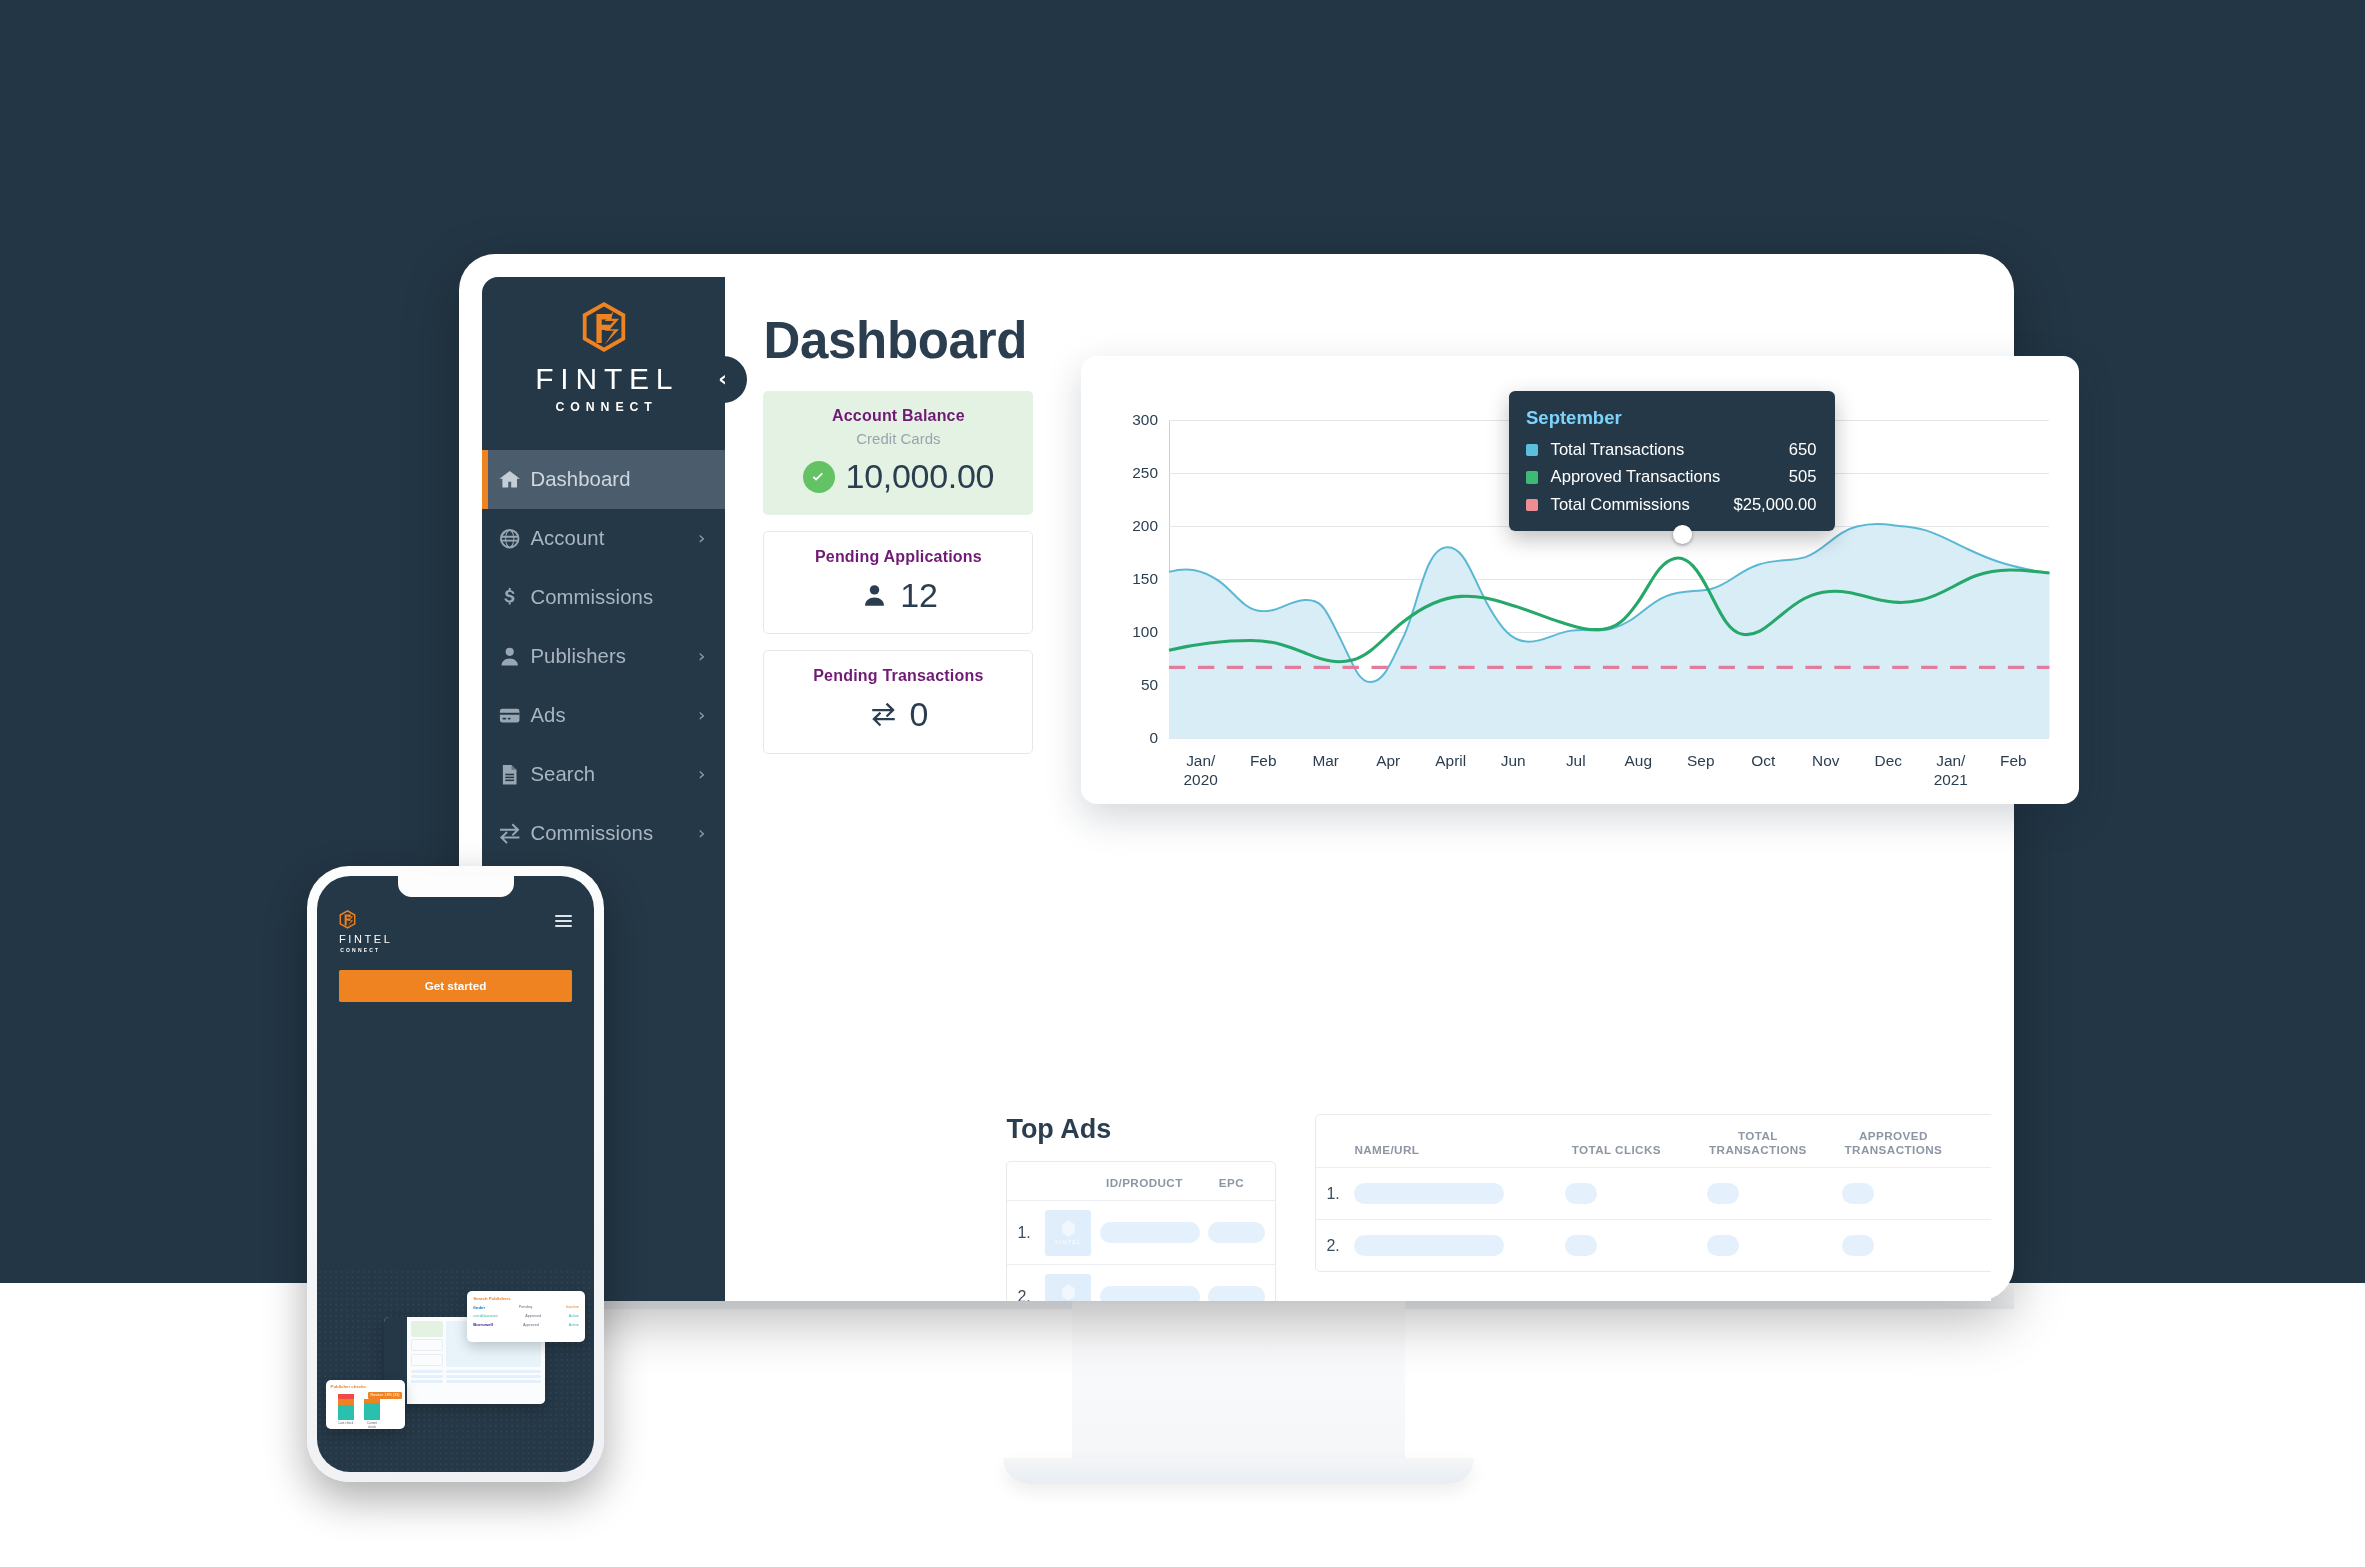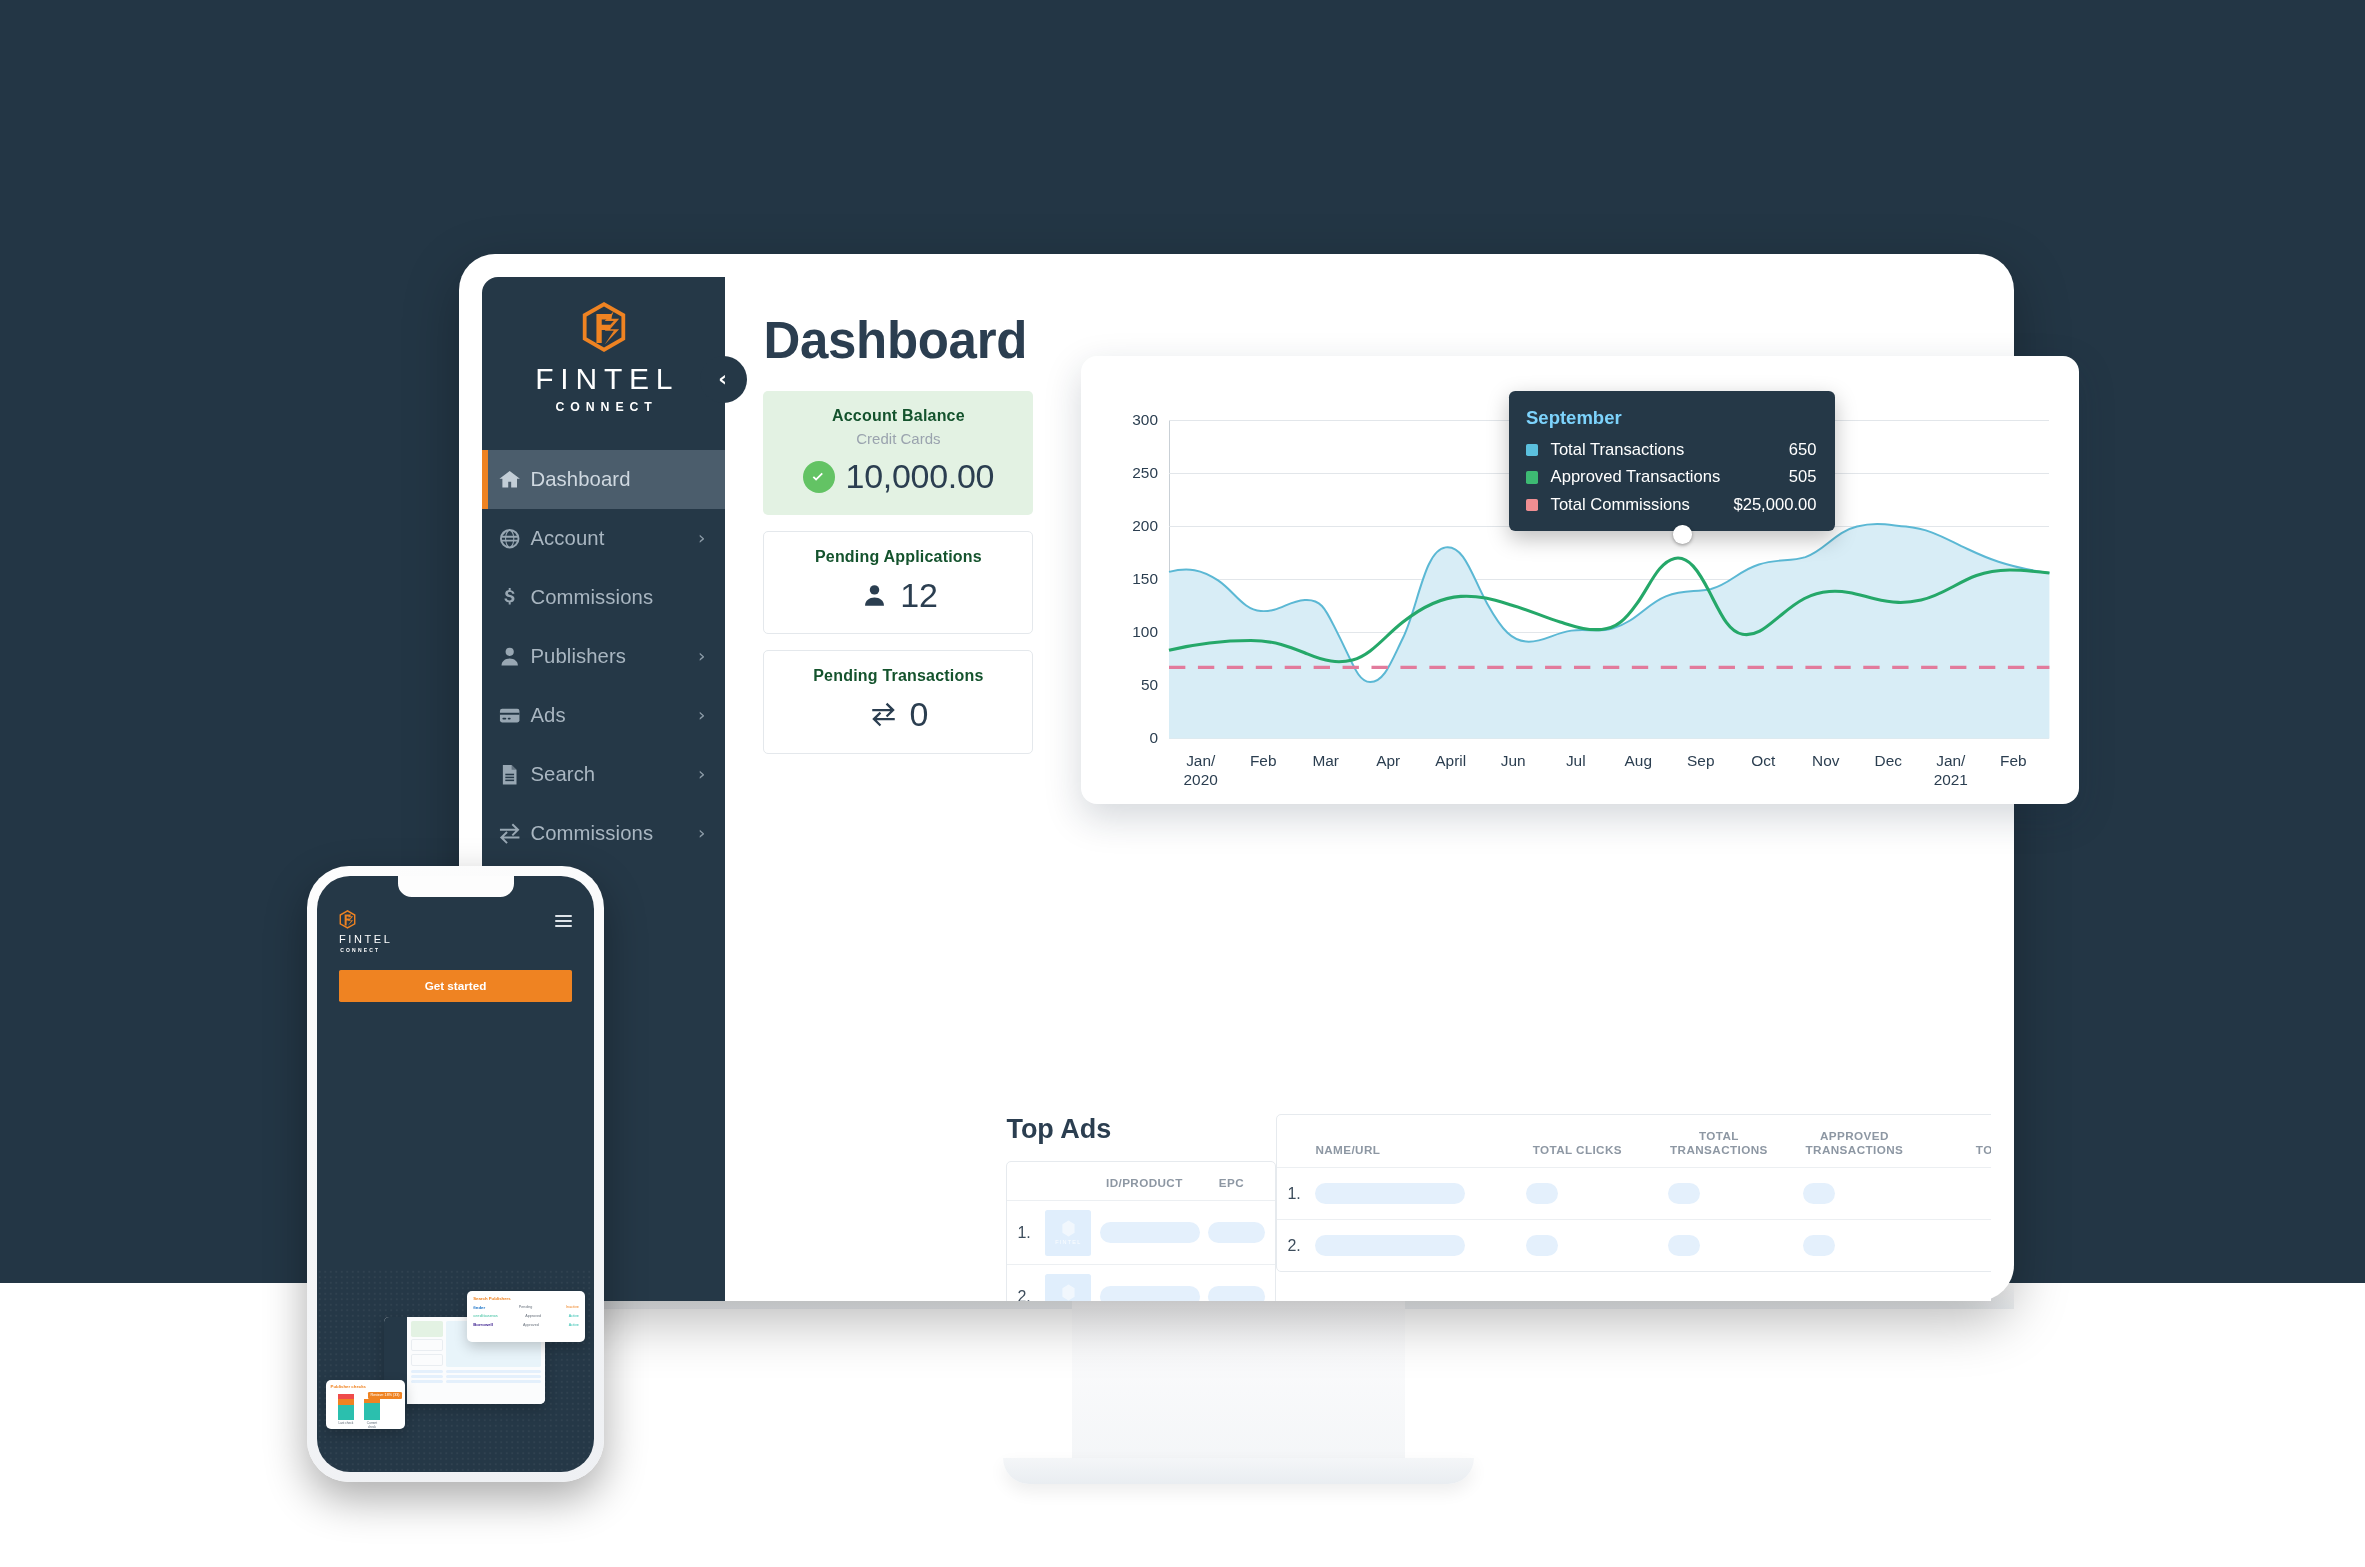--- a/index.html
+++ b/index.html
@@ -111,21 +111,21 @@
   }
 
   
   #stat-col { width: 270px; }
   .stat-card {
     border-radius: 5px; margin-bottom: 16px; text-align:center;
     padding: 16px 6.2px 18.5px;
   }
   .stat-card.green { background:#e3f2e3; }
   .stat-card.plain { background:#ffffff; border:0.6px solid #e4e8ec; }
-  .stat-title { color:#14532d; font-size:16px; font-weight:600; letter-spacing:0.2px; }
+  .stat-title { color:#701a75; font-size:16px; font-weight:600; letter-spacing:0.2px; }
   .stat-sub { color:#9aa3ae; font-size:15px; margin-top:5px; }
   .stat-value-row {
     display:flex; align-items:center; justify-content:center; gap:11px; margin-top:10px;
   }
   .stat-value { color:#2b3e50; font-size:34px; font-weight:400; letter-spacing:-0.3px; }
   .check-circle {
     width:32px; height:32px; border-radius:50%; background:#63c364;
     display:flex; align-items:center; justify-content:center;
   }
   .check-circle svg { width:18.5px; height:18.5px; fill:#ffffff; }
@@ -167,21 +167,21 @@
   .tt-swatch { width:12.3px; height:12.3px; border-radius:1.8px; margin-right:12.3px; flex:0 0 auto; }
   .tt-label { color:#ffffff; font-size:16.6px; flex:1 1 auto; white-space:nowrap; }
   .tt-value { color:#ffffff; font-size:16.6px; white-space:nowrap; }
   #tt-dot {
     position:absolute; left: 1673px; top: 525px; width: 18.5px; height:18.5px;
     background:#ffffff; border-radius:50%; z-index:10;
     box-shadow: 0 1.2px 3.7px rgba(0,0,0,0.35);
   }
 
   
-  #tables { position:absolute; left: 281px; top: 837px; right: 0; display:flex; }
+  #tables { position:absolute; left: 281px; top: 837px; right: 0; display:flex; gap: 39px; }
   .table-head { color:#2b3e50; font-size: 27px; font-weight:700; margin-bottom: 16px; }
   .table-box { background:#fff; border:0.6px solid #e6eaee; border-radius: 5px; overflow:hidden; }
   #ads-box { width: 270px; }
   #pub-box { width: 893px; }
   .thead { display:flex; align-items:flex-end; padding: 13.6px 10px 10px; }
   .th {
     color:#8d97a3; font-size: 11.7px; font-weight:600; letter-spacing:0.4px;
     text-align:center; line-height:1.2;
   }
   .trow { display:flex; align-items:center; padding: 8.6px 10px; border-top:0.6px solid #eceff2; }

